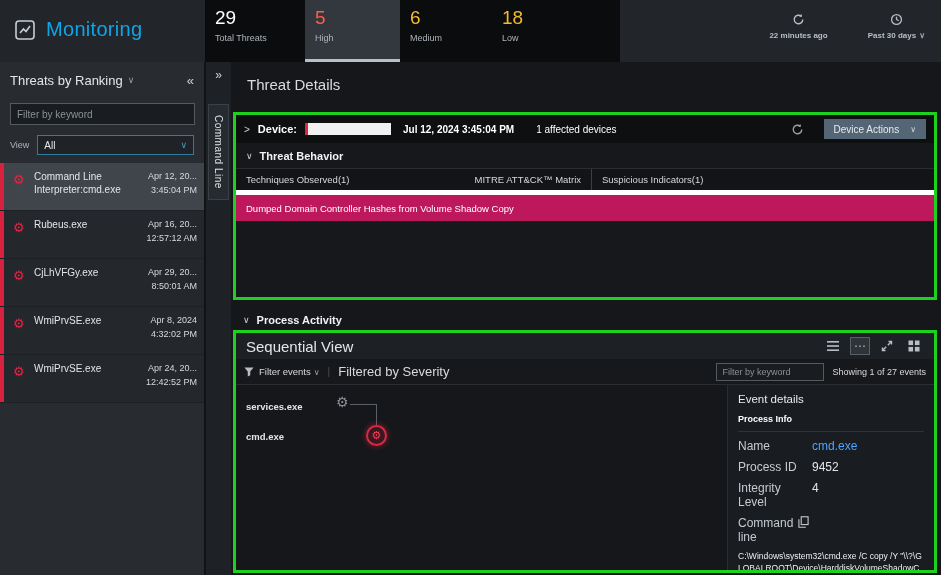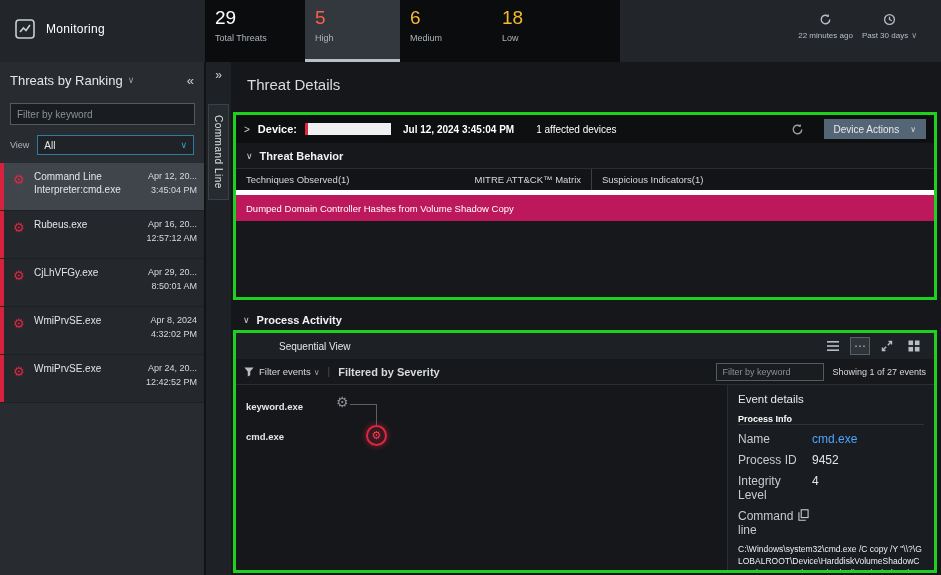--- a/index.html
+++ b/index.html
@@ -5,32 +5,32 @@
   * { margin:0; padding:0; box-sizing:border-box; }
   html,body { background:#000; }
   .page {
     position:relative; width:941px; height:575px; overflow:hidden;
     background:#121418; font-family:"Liberation Sans", sans-serif; color:#e3e6e9;
   }
   
   .topbar { position:absolute; left:0; top:0; width:941px; height:62px; background:#22262b; }
   .brand { position:absolute; left:14px; top:18px; display:flex; align-items:center; gap:10px; }
   .brand-icon { width:22px; height:22px; color:#c9ced3; }
-  .brand-title { font-size:12px; font-weight:400; color:#ffffff; letter-spacing:.3px;text-align:right; }
+  .brand-title { font-size:20px; font-weight:400; color:#0ea5e9; letter-spacing:.3px;text-align:right; }
   .stats { position:absolute; left:205px; top:0; width:415px; height:62px; background:#0a0c0e; display:flex; }
   .stat { padding:7px 0 0 10px; display:flex; flex-direction:column; }
   .stat .val { font-size:19px; font-weight:400; color:#fff; line-height:1.2; }
   .stat .lbl { font-size:9px; color:#aeb4ba; margin-top:3px; }
   .stat-total { width:100px; }
   .stat-high { width:95px; background:#33383e; border-bottom:3px solid #b9bfc5; }
   .stat-high .val { color:#ff5d4a; }
   .stat-medium { width:92px; }
   .stat-medium .val, .stat-low .val { color:#f3ba2f; }
   .stat-low { width:128px; }
-  .hdr-right { position:absolute; right:24px; top:13px; display:flex; gap:9px; }
+  .hdr-right { position:absolute; right:16px; top:13px; display:flex; gap:40px;font-weight:bold; }
   .hdr-ctl { display:flex; flex-direction:column; align-items:center; cursor:pointer; }
   .hdr-ctl .ic { width:13px; height:13px; color:#b8bec4; }
   .hdr-ctl .tx { font-size:8px; color:#b8bec4; margin-top:5px; white-space:nowrap; }
   .chev { font-size:8px; color:#9aa0a6; margin-left:3px; }
   
   .sidebar { position:absolute; left:0; top:62px; width:205px; height:513px; background:#282c31; border-right:1px solid #101214; }
   .sb-head { height:36px; display:flex; align-items:center; padding:0 10px; }
   .sb-title { font-size:13px; font-weight:400; color:#e3e6e9; }
   .sb-title-chev { font-size:9px; color:#9aa0a6; margin-left:5px; }
   .sb-collapse { margin-left:auto; font-size:13px; color:#cfd4d8; cursor:pointer; }
@@ -72,47 +72,47 @@
   .tbl-head { height:26px; display:flex; background:#121417; border-bottom:5px solid #ffffff; font-size:9.5px; color:#d6dadd; }
   .tbl-c1 { width:356px; display:flex; align-items:center; justify-content:space-between; padding:0 10px; border-right:1px solid #3a4046; }
   .tbl-c2 { flex:1; display:flex; align-items:center; padding:0 10px; }
   .tbl-row { height:26px; display:flex; font-size:9.5px; }
   .tbl-r1 { width:356px; display:flex; align-items:center; padding:0 10px; color:#e3e6e9; border-right:1px solid #23272c; }
   .tbl-r2 { flex:1; display:flex; align-items:center; padding:0 10px; background:#be185d; color:#fff; cursor:pointer; }
   .gbox1-fill { flex:1; background:#16181c; }
   .pa-head { position:absolute; left:2px; top:246px; width:704px; height:24px; display:flex; align-items:center; padding:0 10px; }
   .gbox2 { position:absolute; left:2px; top:268px; width:704px; height:243px; border:3px solid #1ed11e; background:#15171a; display:flex; flex-direction:column; }
   .seq-bar { height:26px; background:#1d2025; display:flex; align-items:center; padding:0 10px; }
-  .seq-lbl { font-size:10px; color:#e3e6e9;margin-left:33px; }
+  .seq-lbl { font-size:15px; color:#e3e6e9; }
   .seq-icons { margin-left:auto; display:flex; align-items:center; gap:7px; }
   .sicon { width:20px; height:18px; display:flex; align-items:center; justify-content:center; color:#b8bec4; cursor:pointer; font-size:12px; }
   .sicon svg { width:12px; height:12px; }
   .sicon.boxed { background:#2e3338; border:1px solid #5a6066; }
   .filter-bar { height:26px; background:#16181c; border-bottom:1px solid #2a2e33; display:flex; align-items:center; padding:0 8px; white-space:nowrap; overflow:hidden; }
   .fe-funnel { width:10px; height:10px; color:#b8bec4; margin-right:5px; }
   .fe-lbl { font-size:9.5px; color:#d6dadd; cursor:pointer; }
   .fe-div { color:#4a5056; margin:0 8px; font-size:10px; }
-  .fb-lbl { font-size:11px; color:#d6dadd;font-weight:bold; }
+  .fb-lbl { font-size:13px; color:#d6dadd; }
   .fb-spacer { flex:1; }
   .pa-filter { width:108px; height:18px; background:#1a1d20; border:1px solid #545a60; color:#c6cbd0; font-size:9px; padding:0 5px; font-family:"Liberation Sans",sans-serif; }
   .pa-filter::placeholder { color:#8a9096; }
   .showing { font-size:9px; color:#d6dadd; margin-left:8px; }
   .pa-content { flex:1; display:flex; min-height:0; }
   .tree { flex:1; position:relative; background:#15171a; }
   .pnode-lbl { position:absolute; left:10px; font-size:9.5px; font-weight:bold; color:#e3e6e9; }
   .pnode-lbl.n0 { top:16px; }
   .pnode-lbl.n1 { top:46px; }
   .tree-gear { position:absolute; left:100px; top:10px; font-size:14px; color:#8a9096; line-height:1; }
   .tline-h { position:absolute; left:114px; top:19px; width:26px; height:1px; background:#5a6066; }
   .tline-v { position:absolute; left:140px; top:19px; width:1px; height:22px; background:#5a6066; }
   .tnode-red { position:absolute; left:130px; top:40px; width:21px; height:21px; border-radius:50%; border:2px solid #e02742; background:rgba(224,39,66,.18); display:flex; align-items:center; justify-content:center; cursor:pointer; box-shadow:0 0 6px rgba(224,39,66,.6); }
   .tnode-red span { font-size:11px; color:#ff3b52; line-height:1; }
   .event-panel { width:207px; background:#191c20; border-left:1px solid #2a2e33; padding:8px 10px; overflow:hidden; }
   .ep-title { font-size:11.5px; color:#e8eaec; margin-bottom:9px; }
-  .ep-sec { font-size:9px; font-weight:bold; color:#fff; padding-bottom:0; border-bottom:1px solid #2e3338; margin-bottom:7px; }
+  .ep-sec { font-size:9px; font-weight:bold; color:#fff; padding-bottom:7px; border-bottom:1px solid #2e3338; margin-bottom:7px; }
   .ep-row { display:flex; margin-bottom:7px; font-size:12px; }
   .ep-lbl { width:74px; color:#c6cbd0; flex:none; }
   .ep-val { color:#e3e6e9; }
   .ep-val.link { color:#4da3ff; cursor:pointer; }
   .ep-copy { width:11px; height:12px; color:#c6cbd0; cursor:pointer; margin-left:2px; }
   .ep-cmd { font-size:8.5px; color:#eef1f3; line-height:1.4; word-break:break-all; margin-top:1px; }
 </style>
 </head>
 <body>
 
@@ -314,21 +314,21 @@
           </svg>
         <span class="fe-lbl"><span>Filter events</span><span class="chev">∨</span></span>
         <span class="fe-div">|</span>
         <span class="fb-lbl">Filtered by Severity</span>
         <span class="fb-spacer"></span>
         <input class="pa-filter" type="text" placeholder="Filter by keyword" style="">
         <span class="showing">Showing 1 of 27 events</span>
       </div>
       <div class="pa-content">
         <div class="tree">
-          <span class="pnode-lbl n0">keyword.exe</span>
+          <span class="pnode-lbl n0">services.exe</span>
           <span class="pnode-lbl n1">cmd.exe</span>
           <span class="tree-gear">⚙</span>
           <span class="tline-h"></span>
           <span class="tline-v"></span>
           <span class="tnode-red">
               <span>⚙</span>
             </span>
         </div>
         <div class="event-panel">
           <div class="ep-title">Event details</div>

